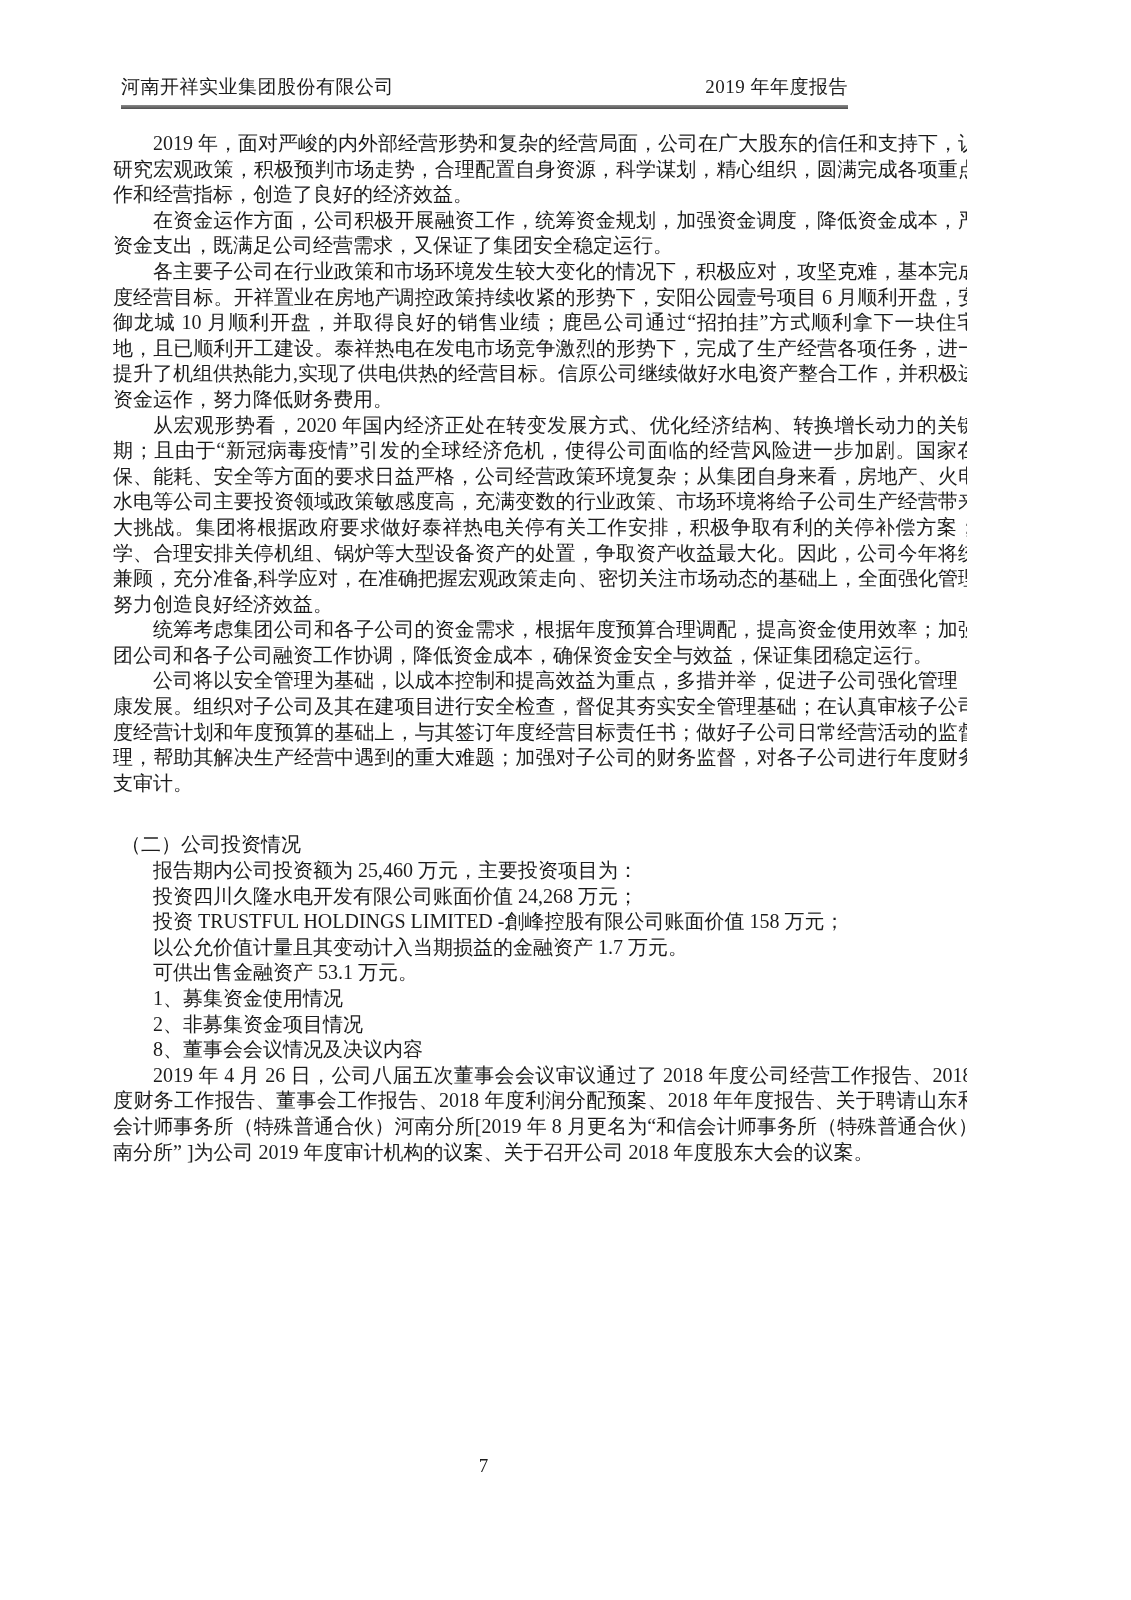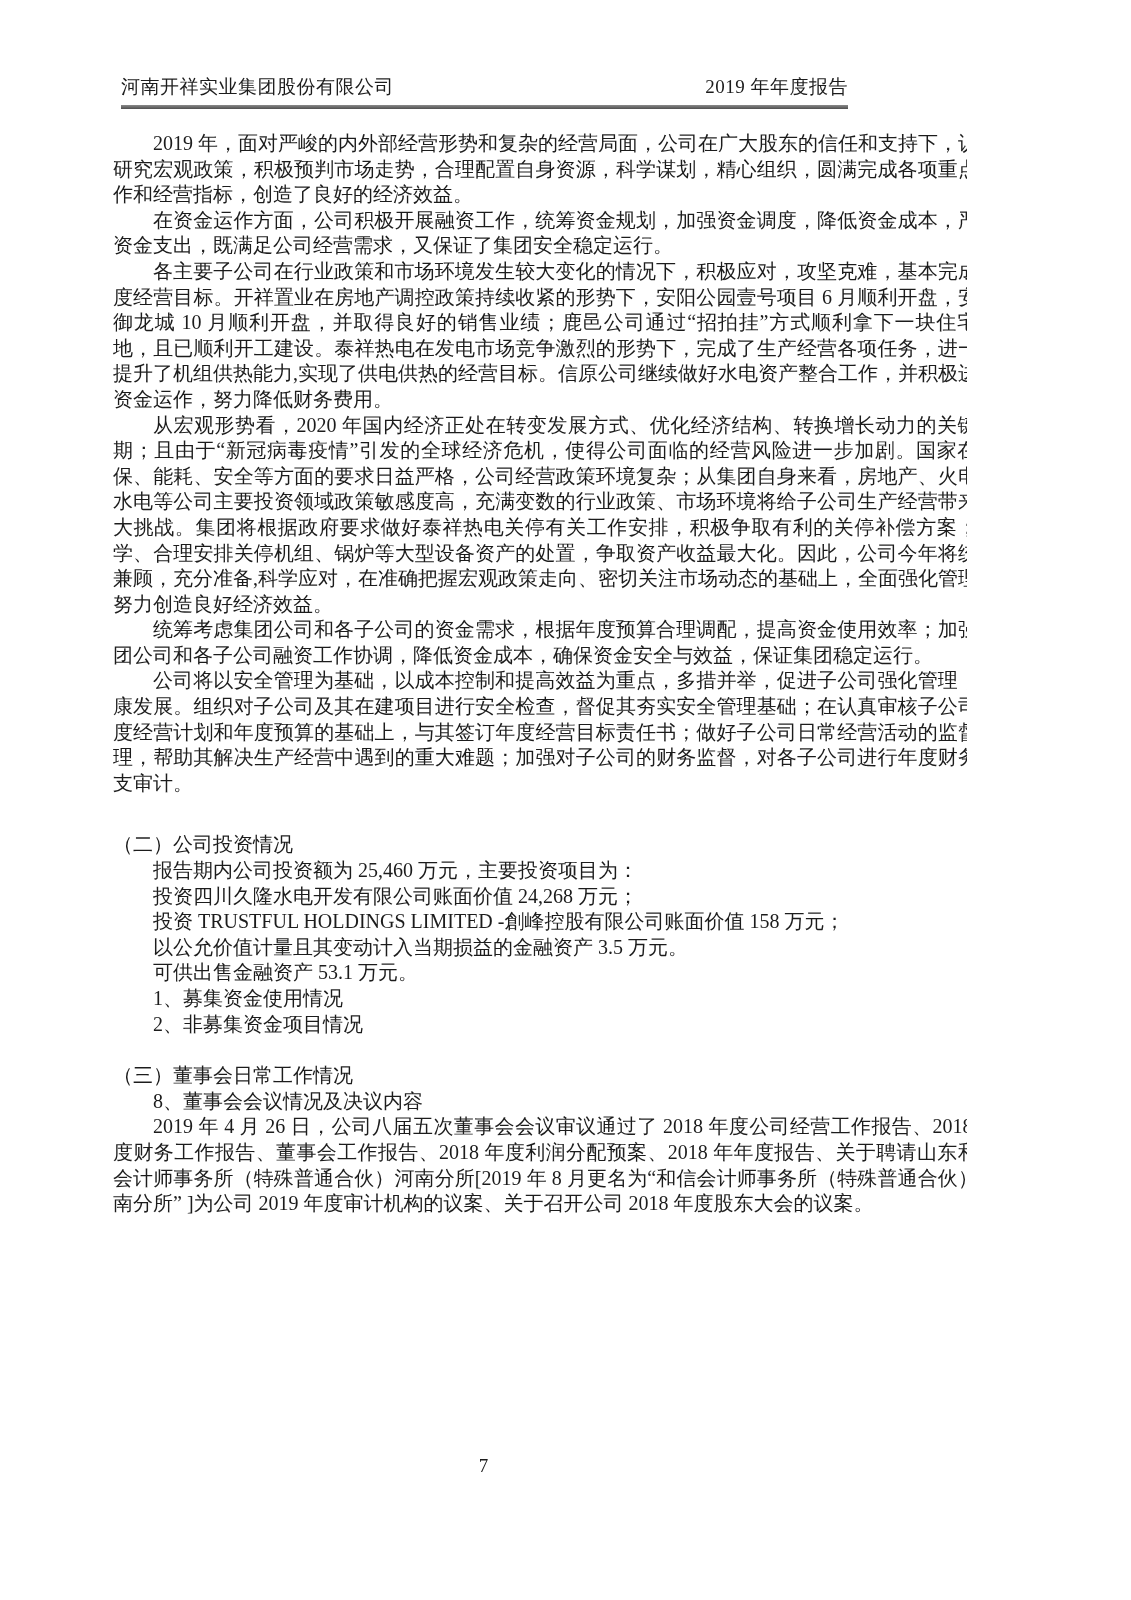--- a/index.html
+++ b/index.html
@@ -50,20 +50,21 @@
   .doc-body p {
     margin: 0;
     padding: 0;
   }
   p.para {
     text-indent: 2em;
   }
   p.heading {
     text-indent: 0;
     margin-top: 36px;
+    margin-left: 8px;
   }
   p.heading.second {
     margin-top: 26px;
   }
   
   .page-footer {
     position: absolute;
     top: 1455px;
     left: 0;
     width: 100%;
@@ -88,25 +89,24 @@
     <p class="para">2019 年，面对严峻的内外部经营形势和复杂的经营局面，公司在广大股东的信任和支持下，认真研究宏观政策，积极预判市场走势，合理配置自身资源，科学谋划，精心组织，圆满完成各项重点工作和经营指标，创造了良好的经济效益。</p>
     <p class="para">在资金运作方面，公司积极开展融资工作，统筹资金规划，加强资金调度，降低资金成本，严控资金支出，既满足公司经营需求，又保证了集团安全稳定运行。</p>
     <p class="para">各主要子公司在行业政策和市场环境发生较大变化的情况下，积极应对，攻坚克难，基本完成年度经营目标。开祥置业在房地产调控政策持续收紧的形势下，安阳公园壹号项目 6 月顺利开盘，安阳御龙城 10 月顺利开盘，并取得良好的销售业绩；鹿邑公司通过“招拍挂”方式顺利拿下一块住宅用地，且已顺利开工建设。泰祥热电在发电市场竞争激烈的形势下，完成了生产经营各项任务，进一步提升了机组供热能力,实现了供电供热的经营目标。信原公司继续做好水电资产整合工作，并积极进行资金运作，努力降低财务费用。</p>
     <p class="para">从宏观形势看，2020 年国内经济正处在转变发展方式、优化经济结构、转换增长动力的关键时期；且由于“新冠病毒疫情”引发的全球经济危机，使得公司面临的经营风险进一步加剧。国家在环保、能耗、安全等方面的要求日益严格，公司经营政策环境复杂；从集团自身来看，房地产、火电、水电等公司主要投资领域政策敏感度高，充满变数的行业政策、市场环境将给子公司生产经营带来巨大挑战。集团将根据政府要求做好泰祥热电关停有关工作安排，积极争取有利的关停补偿方案；科学、合理安排关停机组、锅炉等大型设备资产的处置，争取资产收益最大化。因此，公司今年将统筹兼顾，充分准备,科学应对，在准确把握宏观政策走向、密切关注市场动态的基础上，全面强化管理，努力创造良好经济效益。</p>
     <p class="para">统筹考虑集团公司和各子公司的资金需求，根据年度预算合理调配，提高资金使用效率；加强集团公司和各子公司融资工作协调，降低资金成本，确保资金安全与效益，保证集团稳定运行。</p>
     <p class="para">公司将以安全管理为基础，以成本控制和提高效益为重点，多措并举，促进子公司强化管理，健康发展。组织对子公司及其在建项目进行安全检查，督促其夯实安全管理基础；在认真审核子公司年度经营计划和年度预算的基础上，与其签订年度经营目标责任书；做好子公司日常经营活动的监督管理，帮助其解决生产经营中遇到的重大难题；加强对子公司的财务监督，对各子公司进行年度财务收支审计。</p>
     <p class="heading">（二）公司投资情况</p>
     <p class="para">报告期内公司投资额为 25,460 万元，主要投资项目为：</p>
     <p class="para">投资四川久隆水电开发有限公司账面价值 24,268 万元；</p>
     <p class="para">投资 TRUSTFUL HOLDINGS LIMITED -創峰控股有限公司账面价值 158 万元；</p>
-    <p class="para">以公允价值计量且其变动计入当期损益的金融资产 3.5 万元。</p>
+    <p class="para">以公允价值计量且其变动计入当期损益的金融资产 1.7 万元。</p>
     <p class="para">可供出售金融资产 53.1 万元。</p>
     <p class="para">1、募集资金使用情况</p>
     <p class="para">2、非募集资金项目情况</p>
-    <p class="heading second">（三）董事会日常工作情况</p>
     <p class="para">8、董事会会议情况及决议内容</p>
     <p class="para">2019 年 4 月 26 日，公司八届五次董事会会议审议通过了 2018 年度公司经营工作报告、2018 年度财务工作报告、董事会工作报告、2018 年度利润分配预案、2018 年年度报告、关于聘请山东和信会计师事务所（特殊普通合伙）河南分所[2019 年 8 月更名为“和信会计师事务所（特殊普通合伙）河南分所” ]为公司 2019 年度审计机构的议案、关于召开公司 2018 年度股东大会的议案。</p>
   </div>
 
   <div class="page-footer">
     <span>7</span>
   </div>
 
 </div>
 

